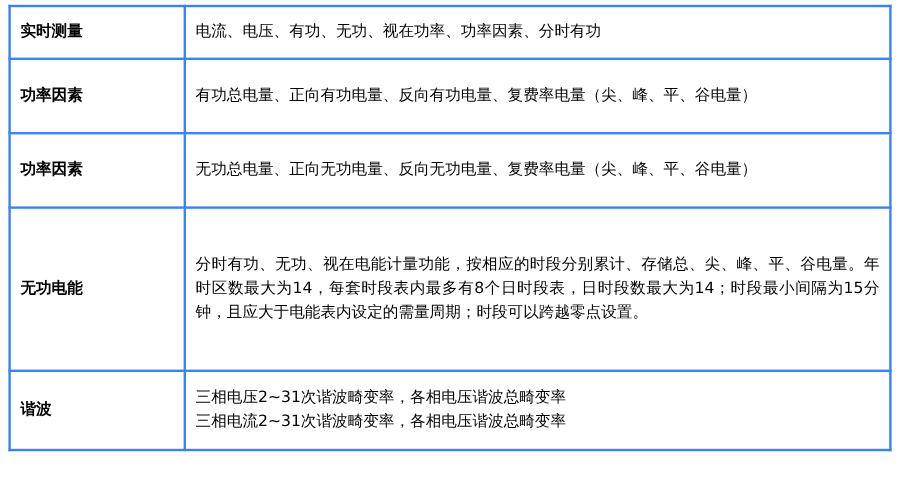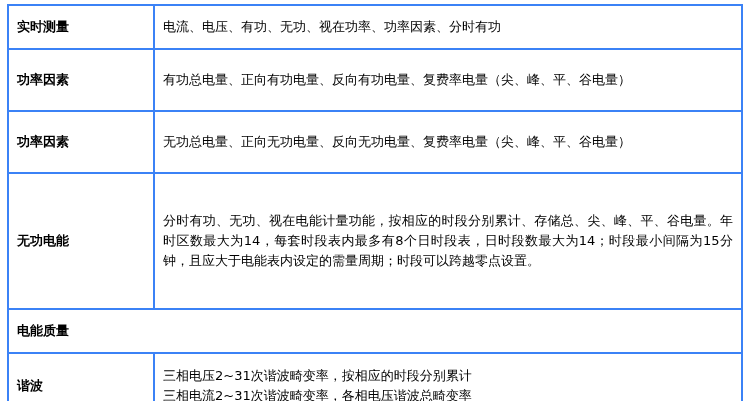--- a/index.html
+++ b/index.html
@@ -87,25 +87,22 @@
         <td class="value">
           <span class="line">无功总电量、正向无功电量、反向无功电量、复费率电量（尖、峰、平、谷电量）</span>
         </td>
       </tr>
       <tr class="r-tou">
         <td class="label">无功电能</td>
         <td class="value justify">
           <span class="line">分时有功、无功、视在电能计量功能，按相应的时段分别累计、存储总、尖、峰、平、谷电量。年时区数最大为14，每套时段表内最多有8个日时段表，日时段数最大为14；时段最小间隔为15分钟，且应大于电能表内设定的需量周期；时段可以跨越零点设置。</span>
         </td>
       </tr>
-      <tr class="r-quality">
-        <td class="label spanfull" colspan="2">电能质量</td>
-      </tr>
       <tr class="r-harmonic">
         <td class="label">谐波</td>
         <td class="value">
-          <span class="line">三相电压2~31次谐波畸变率，按相应的时段分别累计</span>
+          <span class="line">三相电压2~31次谐波畸变率，各相电压谐波总畸变率</span>
           <span class="line">三相电流2~31次谐波畸变率，各相电压谐波总畸变率</span>
         </td>
       </tr>
     </tbody>
   </table>
 </div>
 
 </body></html>

